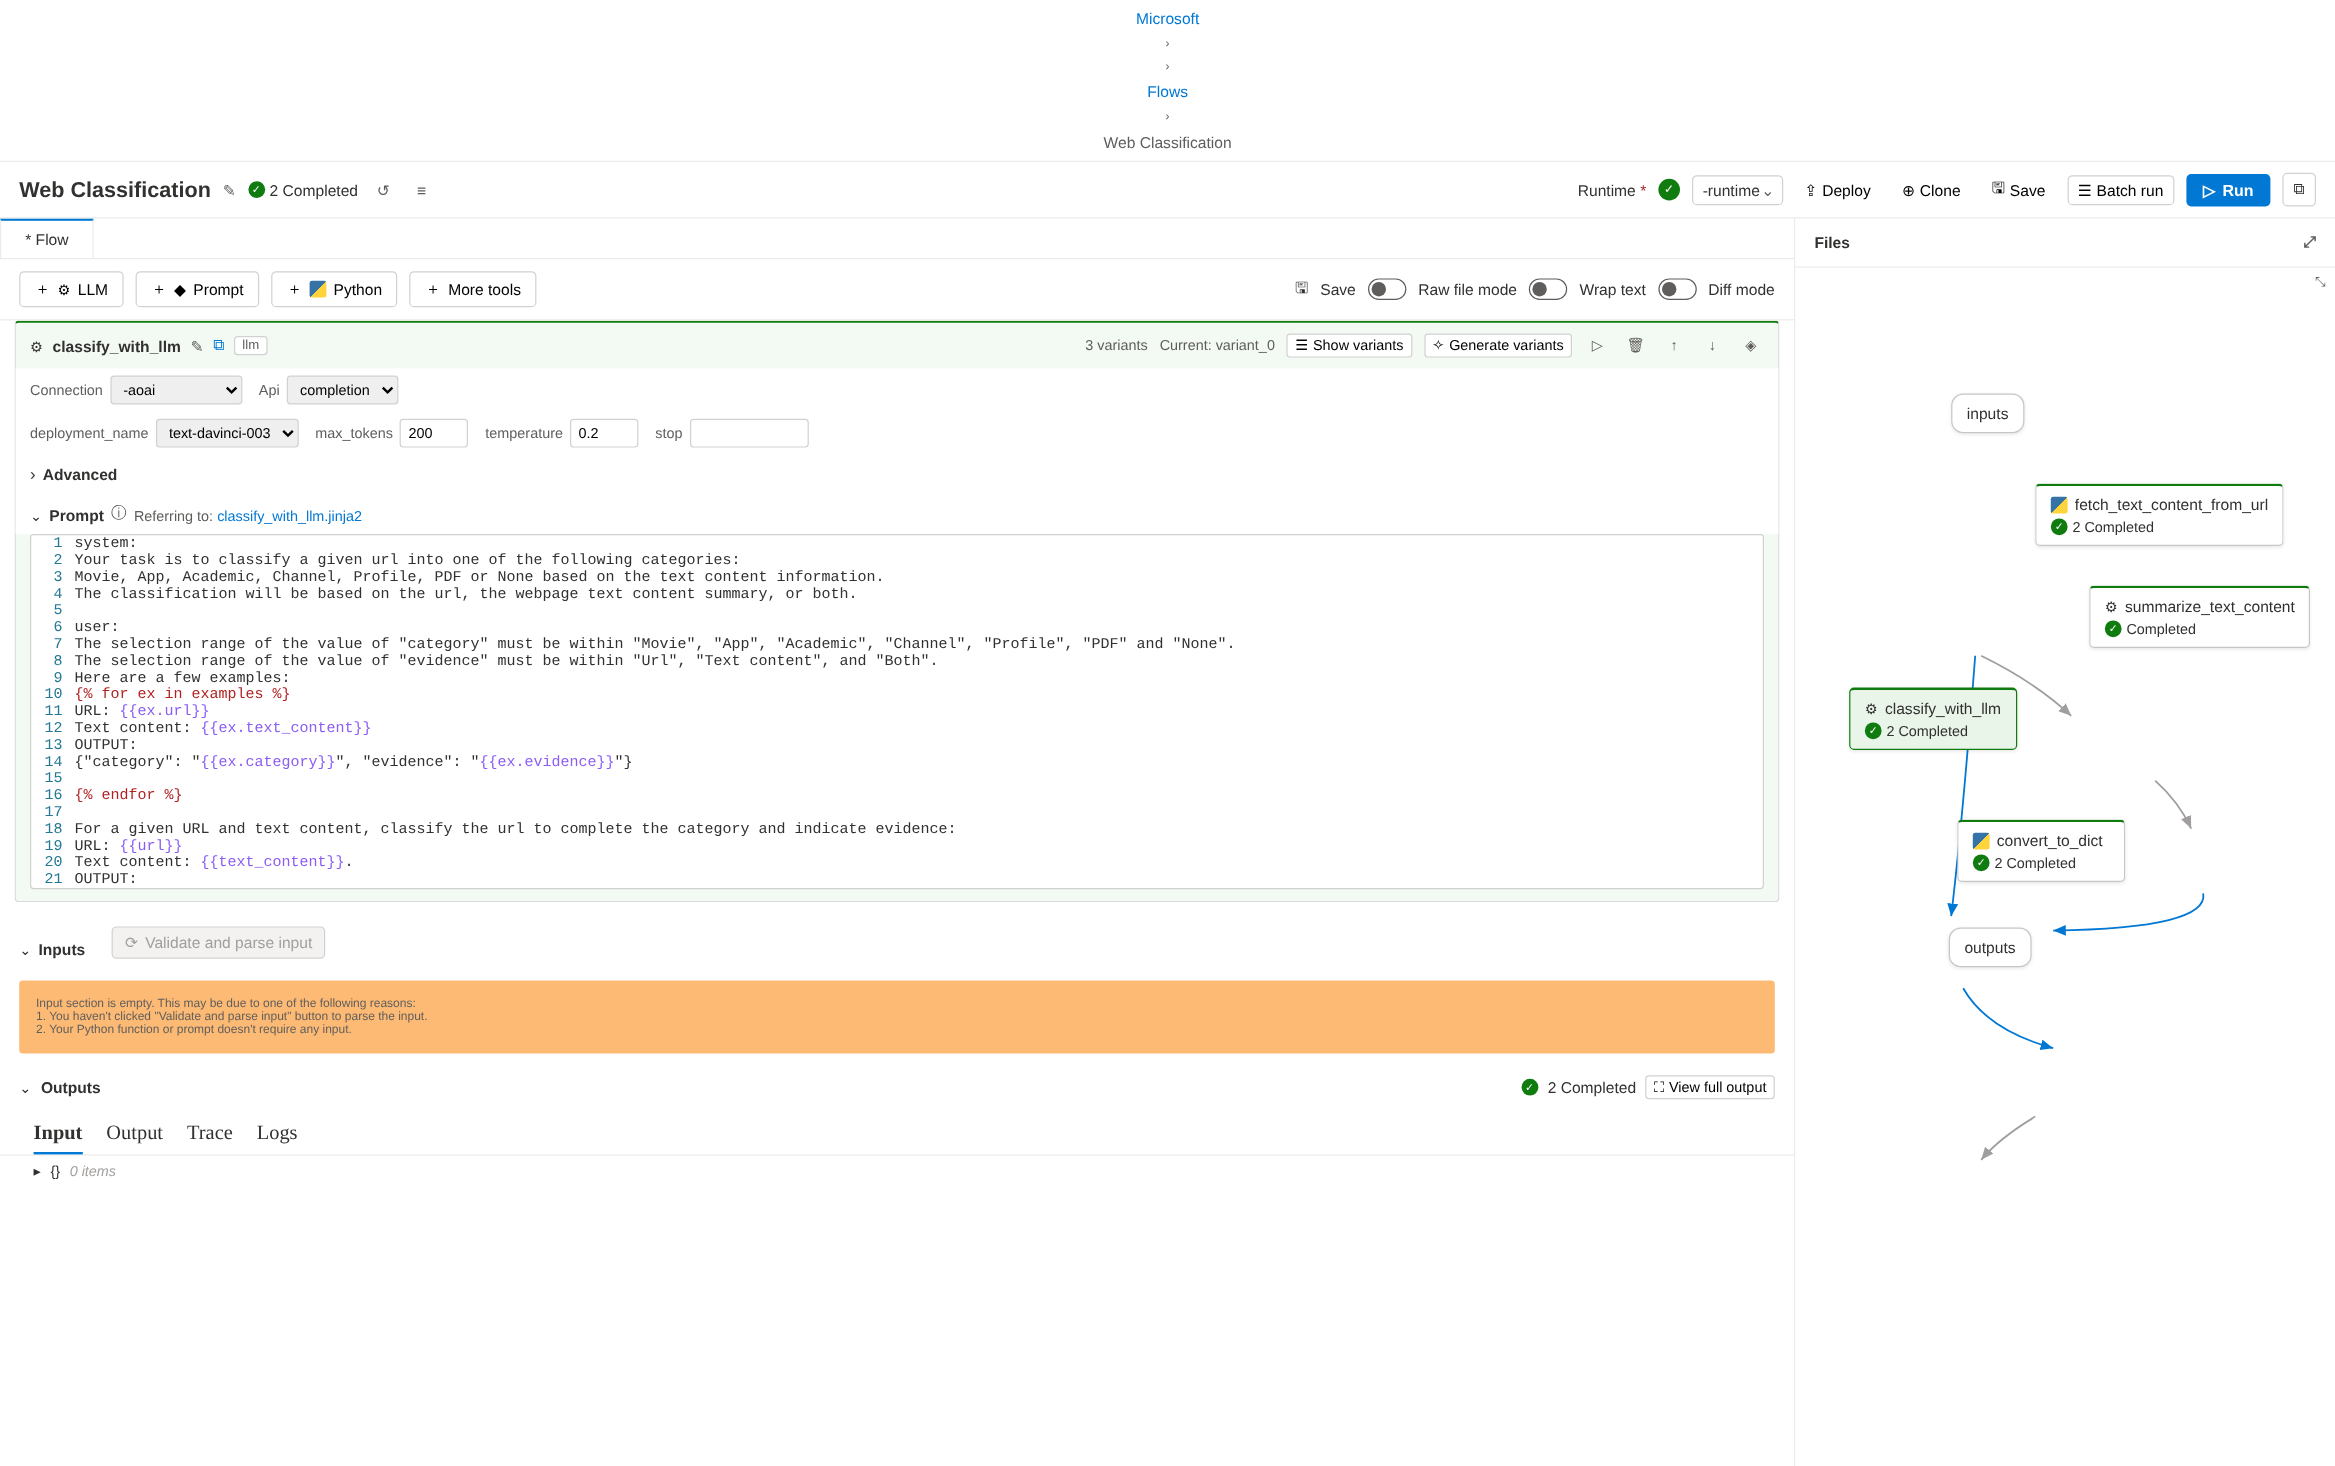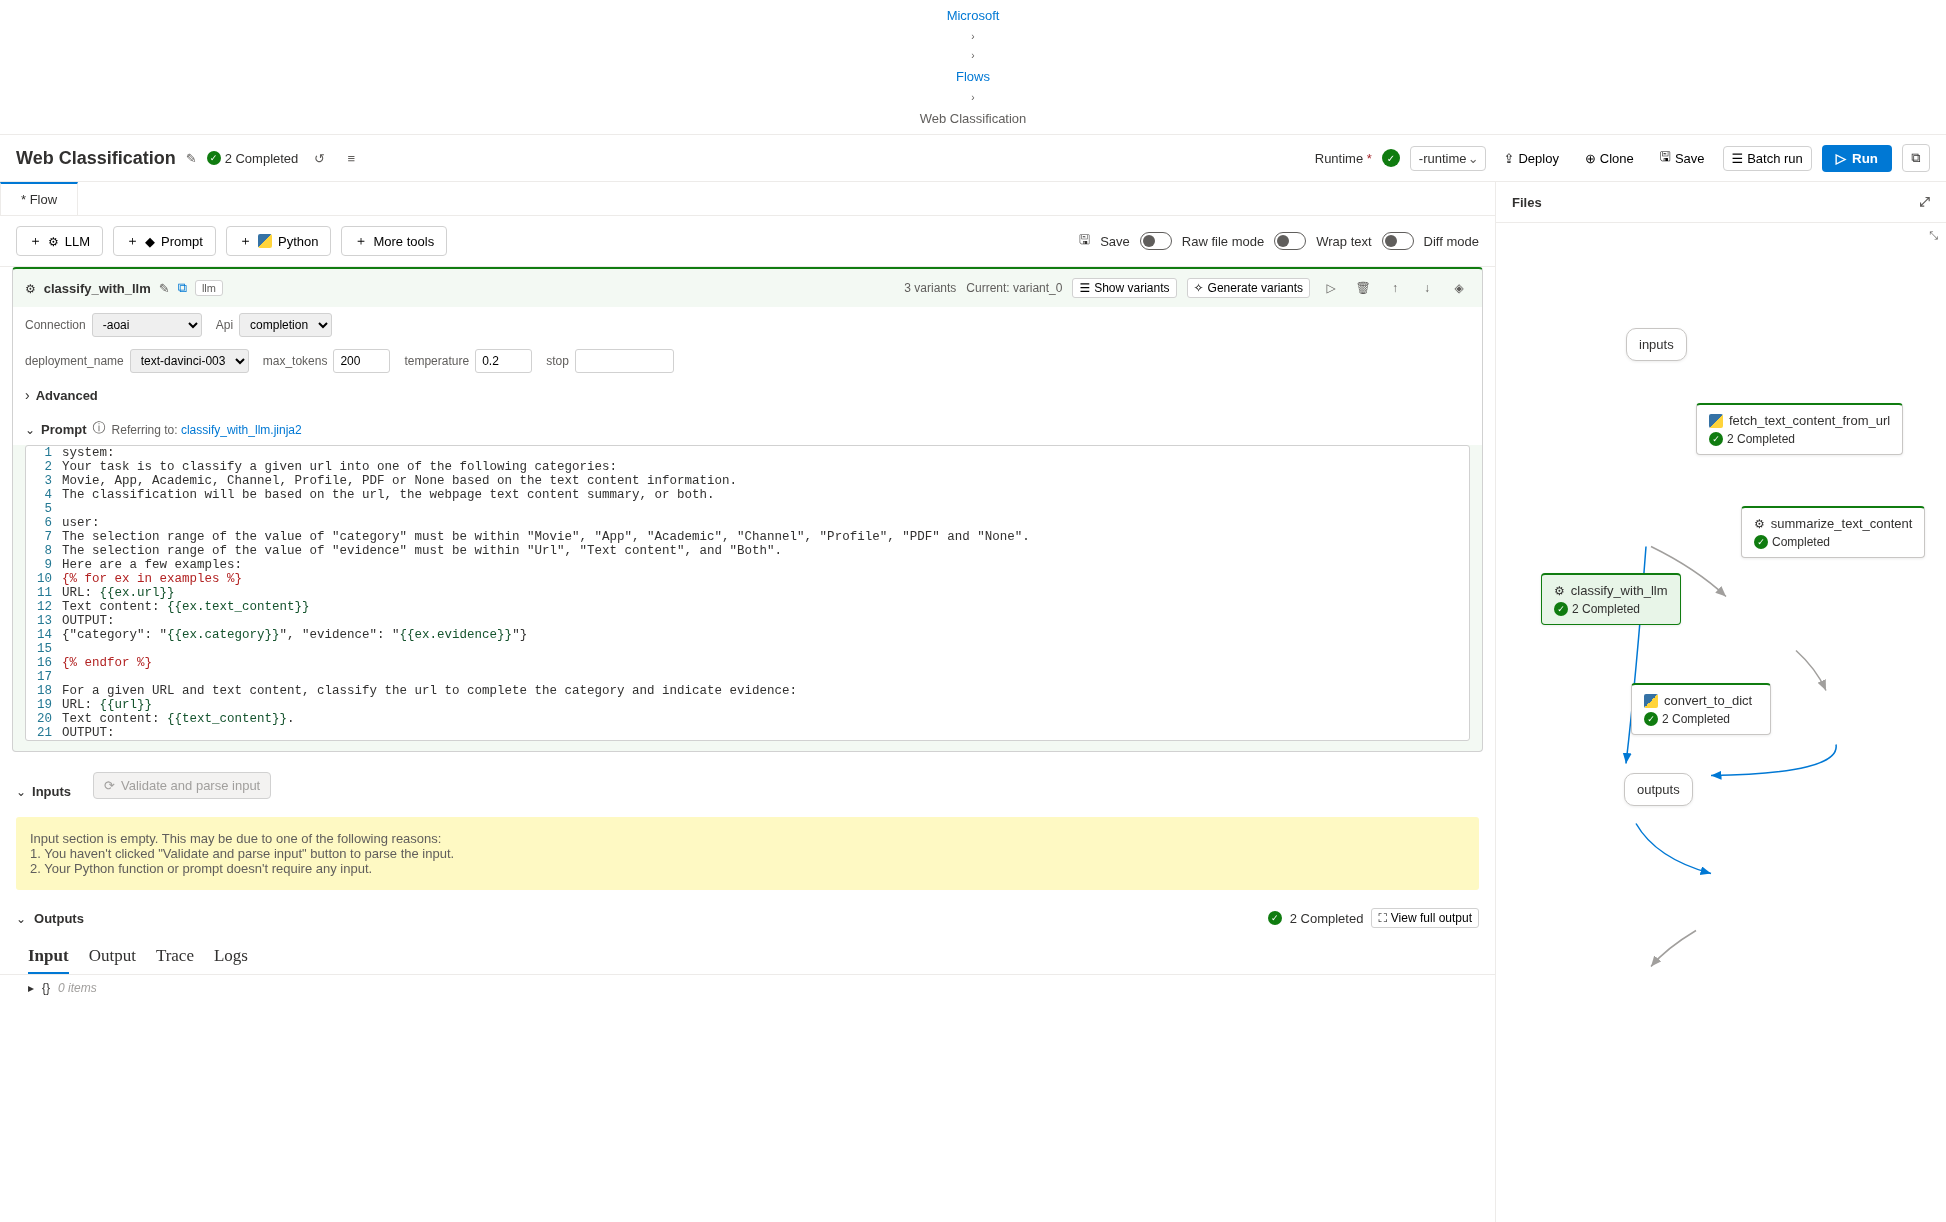--- a/index.html
+++ b/index.html
@@ -49,24 +49,24 @@
 .chevdown::before { content: "⌄"; font-size: 12px; }
 .chevright::before { content: "›"; font-size: 14px; }
 .section-toggle .label { font-weight: 600; font-size: 13px; }
 .referring { color: #605e5c; font-size: 12px; }
 .referring a { color: #0078d4; }
 .editor { background: #fff; border: 1px solid #d1d1d1; border-radius: 3px; margin: 0 12px 10px 12px; font-family: "Consolas","Courier New",monospace; font-size: 12.5px; overflow: auto; }
 .editor-line { display: flex; }
 .gutter { width: 36px; text-align: right; padding-right: 10px; color: #237893; user-select: none; }
 .code { white-space: pre; padding-right: 10px; }
 .jinja { color: #b22222; }
-.jinja-var { color: #14532d; }
+.jinja-var { color: #8b5cf6; }
 .scroll { overflow-y: auto; flex: 1; }
 .disabled-btn { border: 1px solid #d1d1d1; border-radius: 4px; padding: 5px 10px; color: #a19f9d; background: #f3f2f1; cursor: default; display: inline-flex; gap: 6px; align-items: center; }
-.info-box { background: #fef9c3; border-radius: 3px; padding: 14px; margin: 10px 16px; font-size: 13px; color: #605e5c; }
+.info-box { background: #fdba74; border-radius: 3px; padding: 14px; margin: 10px 16px; font-size: 10px; color: #605e5c; }
 .outputs-head { display: flex; align-items: center; padding: 8px 16px; gap: 8px; }
 .outtabs { display: flex; gap: 20px; padding: 4px 16px 0 28px; border-bottom: 1px solid #edebe9; }
 .outtab { padding: 6px 0; cursor: pointer; font-size: 17px; font-family: Liberation Serif, serif; }
 .outtab.active { border-bottom: 2px solid #0078d4; font-weight: 600; }
 .outbody { padding: 6px 28px; color: #a19f9d; font-style: italic; font-size: 12px; display: flex; align-items: center; gap: 8px; }
 .files-head { display: flex; align-items: center; padding: 12px 16px; border-bottom: 1px solid #edebe9; font-weight: 600; }
 .files-head .expand { margin-left: auto; cursor: pointer; color: #605e5c; }
 .graph { flex: 1; position: relative; overflow: hidden; }
 .gnode { position: absolute; border: 1px solid #c8c6c4; border-top: 2px solid #107c10; border-radius: 4px; background: #fff; padding: 8px 12px; min-width: 140px; box-shadow: 0 1px 3px rgba(0,0,0,0.08); }
 .gnode.sel { background: #e8f5e8; border-color: #107c10; }
@@ -384,21 +384,21 @@
       <div class="gnode" style="top:180px;left:200px">
         <div class="row1">
             <span class="py-logo"></span>
             <span>fetch_text_content_from_url</span>
           </div>
         <div class="row2">
             <span class="check-ic">✓</span>
             <span>2 Completed</span>
           </div>
       </div>
-      <div class="gnode" style="top:283px;left:245px">
+      <div class="gnode" style="top:265px;left:245px">
         <div class="row1">
             <span class="llm-ic"></span>
             <span>summarize_text_content</span>
           </div>
         <div class="row2">
             <span class="check-ic">✓</span>
             <span>Completed</span>
           </div>
       </div>
       <div class="gnode sel" style="top:350px;left:45px">

